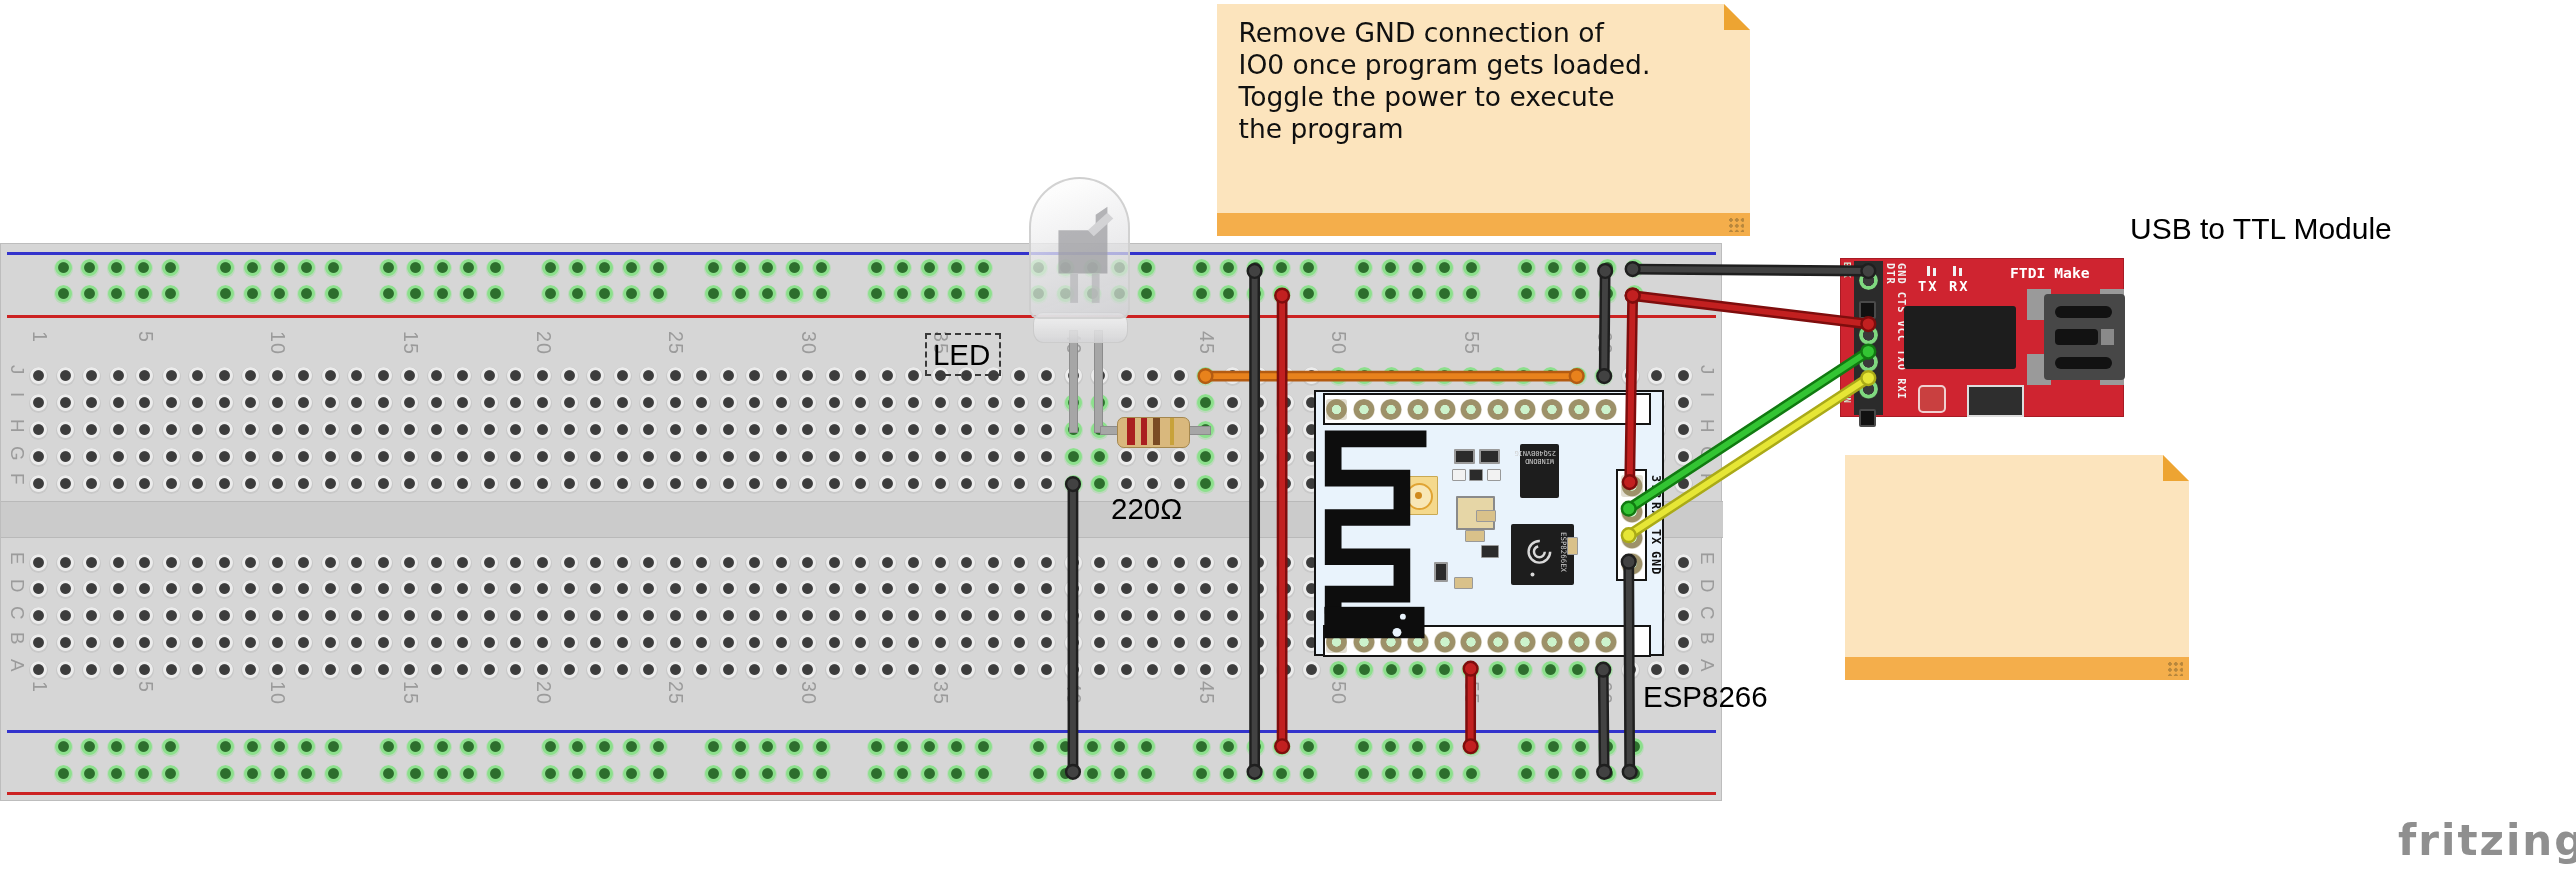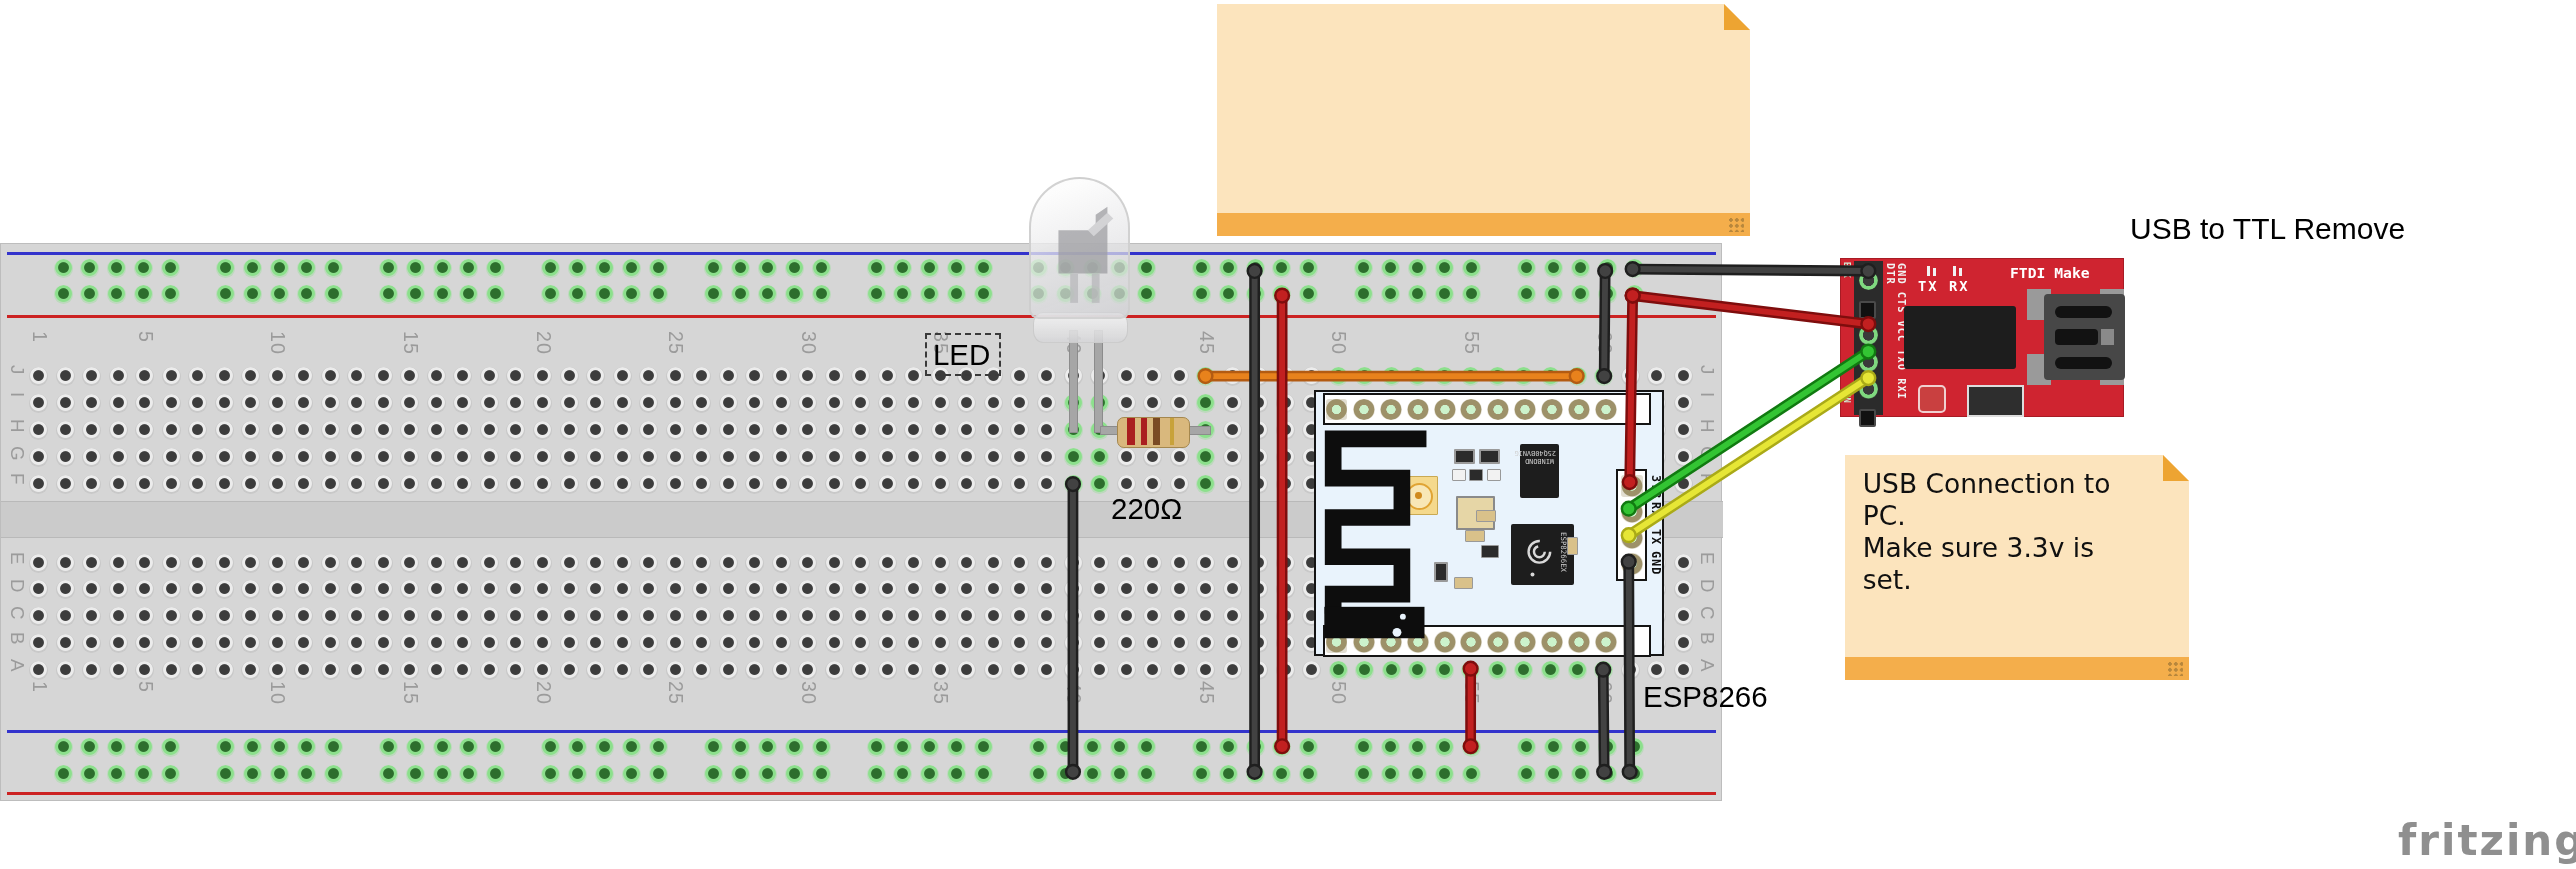--- a/index.html
+++ b/index.html
@@ -1156,37 +1156,37 @@
       <circle cx="1902" cy="358" r="7" fill="#33c433" stroke="#117a11" stroke-width="2.5"></circle>
       <circle cx="1658" cy="545" r="7" fill="#e6e636" stroke="#aaaa18" stroke-width="2.5"></circle>
       <circle cx="1902" cy="385" r="7" fill="#e6e636" stroke="#aaaa18" stroke-width="2.5"></circle>
     </svg>
 
   <div id="led-labelbox" class="abs">
     <span>LED</span>
   </div>
   <div class="diagram-label" style="left:1111px;top:492px;">220Ω</div>
   <div class="diagram-label" style="left:1643px;top:680px;">ESP8266</div>
-  <div class="diagram-label" style="left:2130px;top:212px;font-size:30px;">USB to TTL Remove</div>
+  <div class="diagram-label" style="left:2130px;top:212px;font-size:30px;">USB to TTL Module</div>
 
   <div class="note" style="left:1217px;top:3.9px;width:533px;height:232px;">
+    <div class="fold-cut"></div>
+    <div class="fold-flap"></div>
+    <div class="note-text">
+      <div>Remove GND connection of</div>
+      <div>IO0 once program gets loaded.</div>
+      <div>Toggle the power to execute</div>
+      <div>the program</div>
+    </div>
+    <div class="note-bar"></div>
+    <div class="grip"></div>
+  </div>
+
+  <div class="note" style="left:1845px;top:455px;width:344px;height:225px;">
     <div class="fold-cut"></div>
     <div class="fold-flap"></div>
     <div class="note-bar"></div>
     <div class="grip"></div>
   </div>
 
-  <div class="note" style="left:1845px;top:455px;width:344px;height:225px;">
-    <div class="fold-cut"></div>
-    <div class="fold-flap"></div>
-    <div class="note-text" style="left:17.7px;">
-      <div>USB Connection to</div>
-      <div>PC.</div>
-      <div>Make sure 3.3v is</div>
-      <div>set.</div>
-    </div>
-    <div class="note-bar"></div>
-    <div class="grip"></div>
-  </div>
-
   <div id="watermark" class="abs">fritzing</div>
 </div>
 
 
 </body></html>

